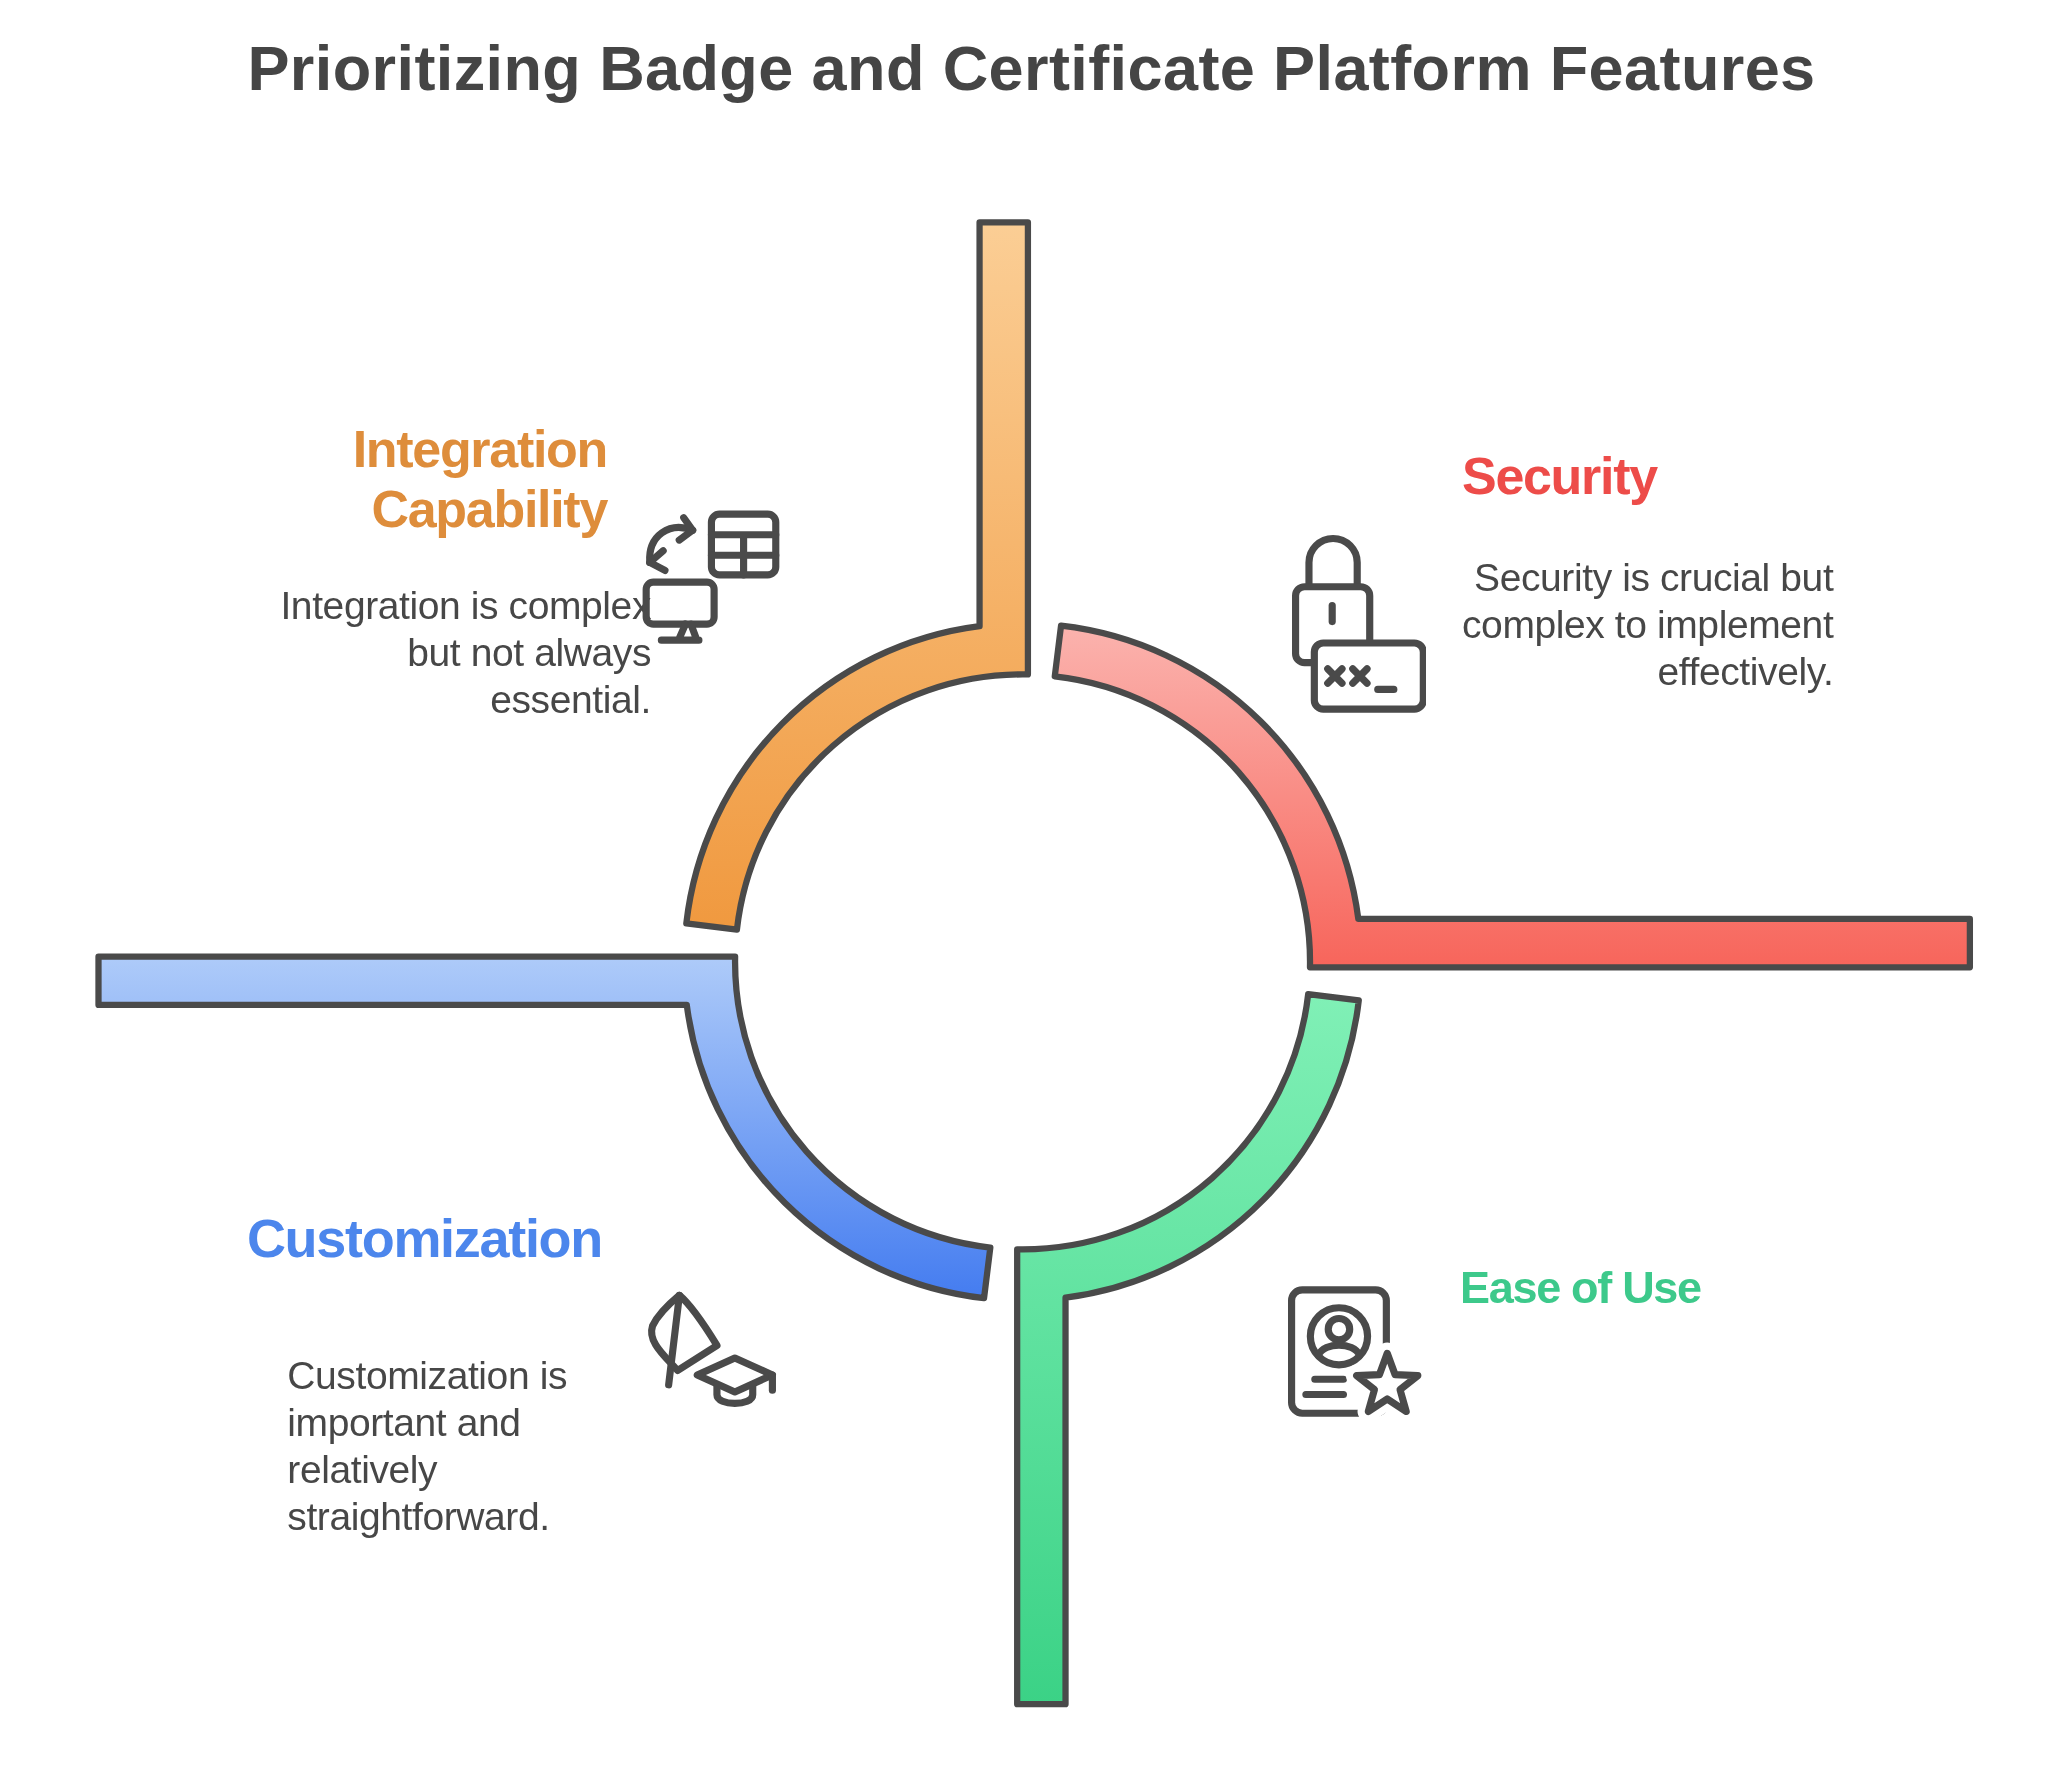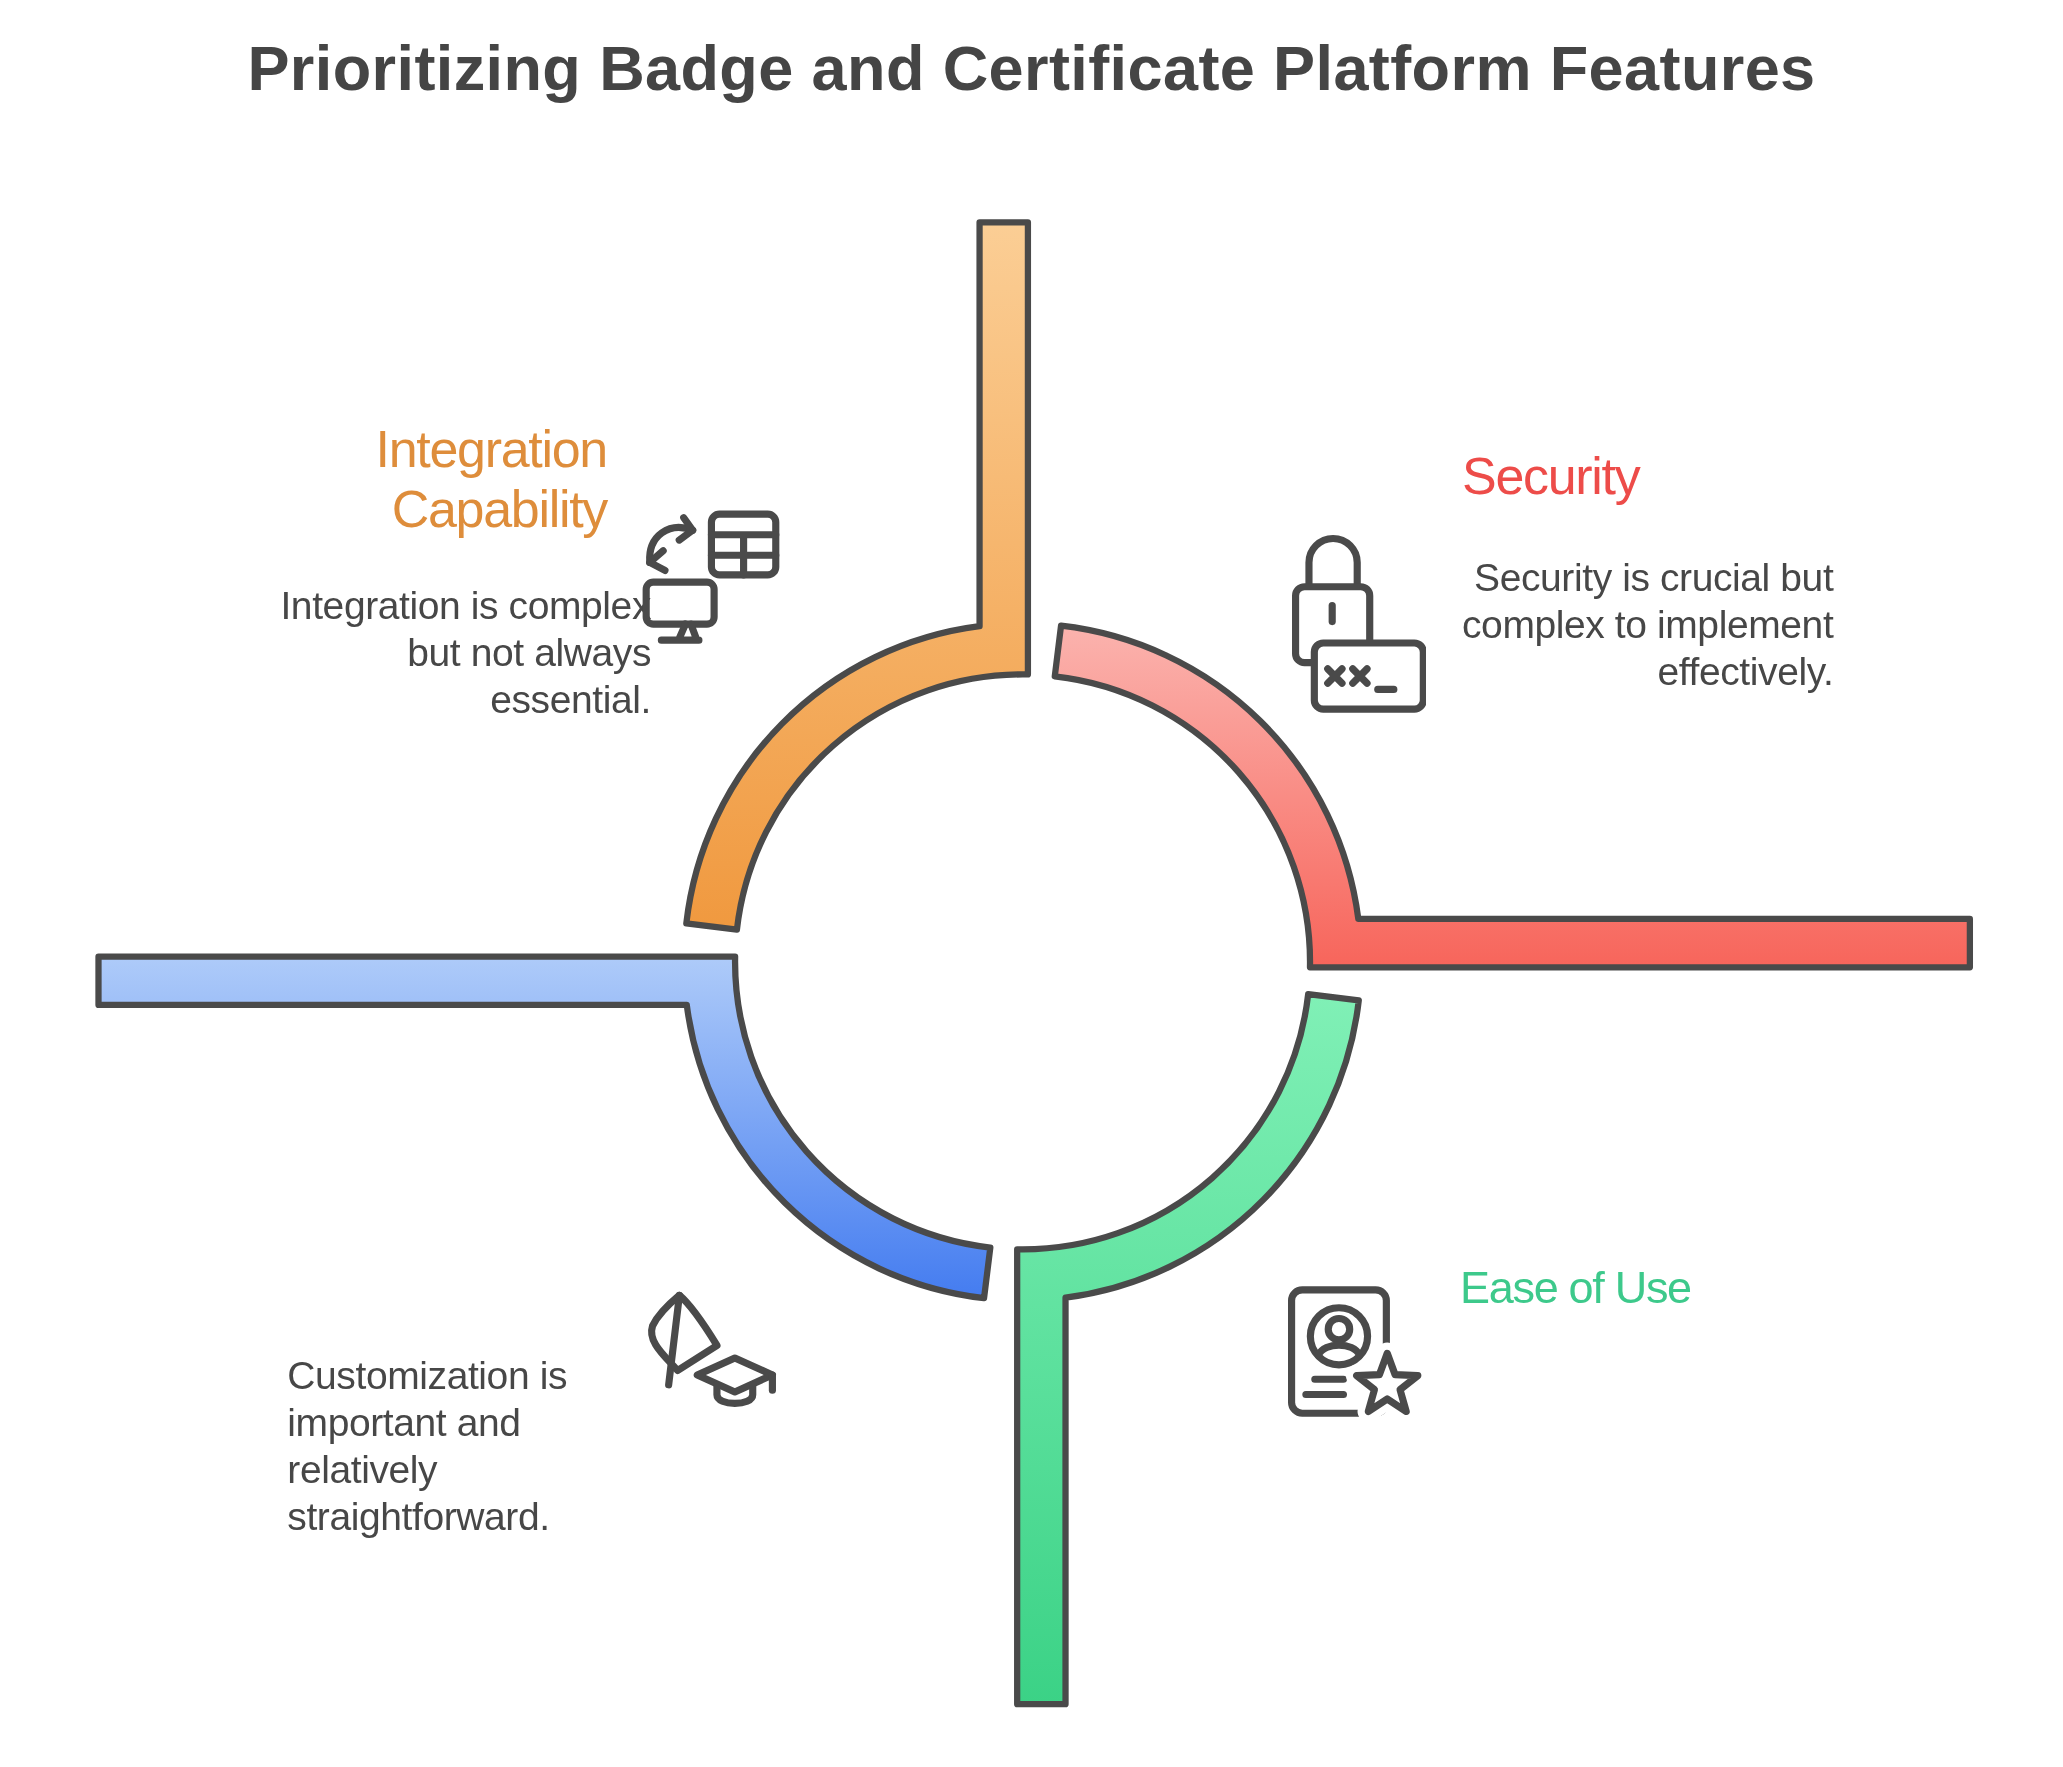--- a/index.html
+++ b/index.html
@@ -6,21 +6,21 @@
   body{width:2063px;height:1768px;position:relative;overflow:hidden;
        font-family:"Liberation Sans","DejaVu Sans",sans-serif;}
   .canvas{position:absolute;inset:0;background:#ffffff;}
 
   .page-title{
     position:absolute;top:32px;left:0;width:2063px;
     text-align:center;font-size:63px;font-weight:bold;letter-spacing:0.4px;
     color:#454545;line-height:72px;white-space:nowrap;
   }
 
-  .heading{position:absolute;font-weight:normal;white-space:pre-line;letter-spacing:-1.3px;}
+  .heading{position:absolute;font-weight:bold;white-space:pre-line;letter-spacing:-1.3px;}
   .desc{position:absolute;font-size:39px;line-height:47px;color:#474747;
         white-space:pre-line;letter-spacing:-0.4px;text-align:right;}
 
   .heading-integration{right:1456px;top:419px;font-size:52px;line-height:60px;
                        color:#DE8D3B;text-align:right;}
   .desc-integration{right:1412px;top:582px;text-align:right;}
 
   .heading-security{left:1462px;top:447px;font-size:52px;line-height:59px;color:#ED4C49;}
   .desc-security{left:1462px;top:554px;}
 
@@ -108,20 +108,21 @@
   <svg class="icon-svg icon-security" width="134" height="184" viewBox="0 0 150 205" fill="none" stroke="#4a4a4a" stroke-width="8" stroke-linecap="round" stroke-linejoin="round">
     <path d="M 19 74 V 36 A 27 27 0 0 1 73 36 V 62"></path>
     <rect x="4" y="63" width="83" height="85" rx="10" fill="#ffffff"></rect>
     <path d="M 45 84 V 102"></path>
     <rect x="25" y="126" width="122" height="74" rx="10" fill="#ffffff"></rect>
     <path d="M 40 155 L 56 171 M 56 155 L 40 171"></path>
     <path d="M 68 155 L 84 171 M 84 155 L 68 171"></path>
     <path d="M 96 178 H 114"></path>
   </svg>
 
+  <div class="heading heading-customization">Customization</div>
   <div class="desc desc-customization">Customization is
 important and
 relatively
 straightforward.</div>
   <svg class="icon-svg icon-customization" width="157" height="161" viewBox="0 0 175 180" fill="none" stroke="#4a4a4a" stroke-width="8" stroke-linecap="round" stroke-linejoin="round">
     <path d="M 46 6 L 34 106"></path>
     <path d="M 46 6 C 58 16 72 36 88 62 L 44 90 C 30 74 10 58 16 40 C 22 28 34 16 46 6 Z"></path>
     <path d="M 108 76 L 150 95 L 108 114 L 66 95 Z"></path>
     <path d="M 150 95 L 150 112"></path>
     <path d="M 88 106 L 88 117 C 88 130 128 130 128 117 L 128 106"></path>

